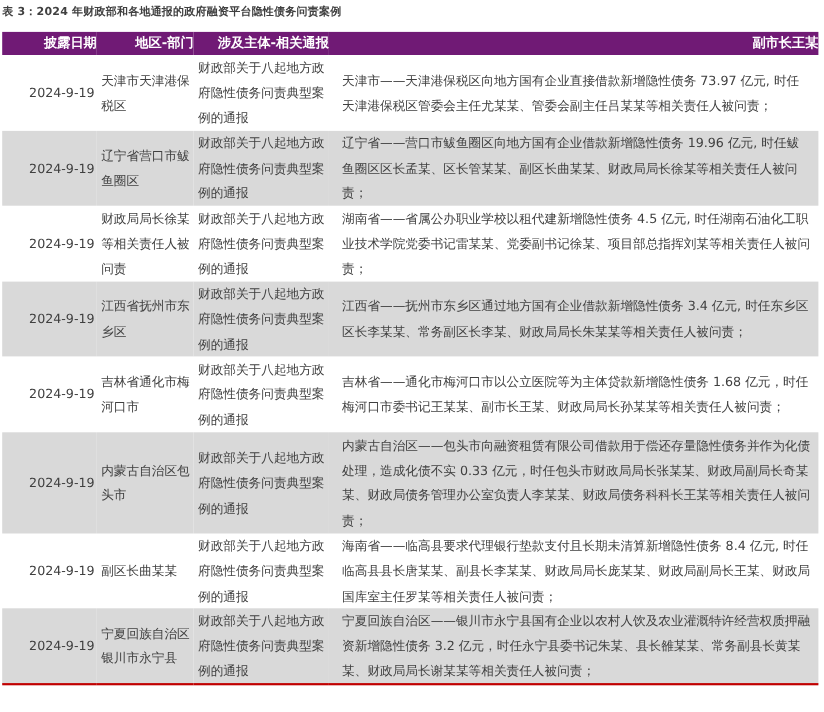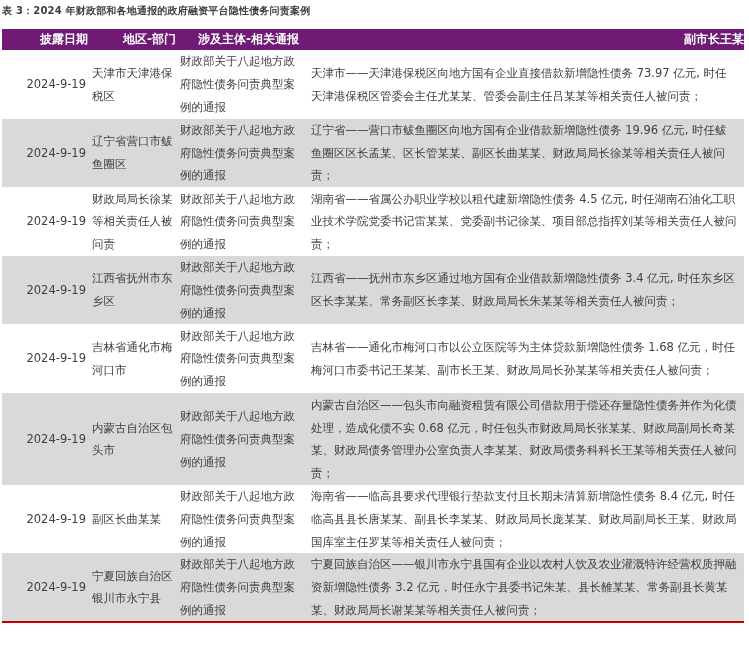--- a/index.html
+++ b/index.html
@@ -84,21 +84,21 @@
     <tr style="height:69px">
       <td class="date">2024-9-19</td>
       <td class="region">吉林省通化市梅河口市</td>
       <td class="notice">财政部关于八起地方政府隐性债务问责典型案例的通报</td>
       <td class="content">吉林省——通化市梅河口市以公立医院等为主体贷款新增隐性债务 1.68 亿元，时任梅河口市委书记王某某、副市长王某、财政局局长孙某某等相关责任人被问责；</td>
     </tr>
     <tr class="shade" style="height:92px">
       <td class="date">2024-9-19</td>
       <td class="region">内蒙古自治区包头市</td>
       <td class="notice">财政部关于八起地方政府隐性债务问责典型案例的通报</td>
-      <td class="content">内蒙古自治区——包头市向融资租赁有限公司借款用于偿还存量隐性债务并作为化债处理，造成化债不实 0.68 亿元，时任包头市财政局局长张某某、财政局副局长奇某某、财政局债务管理办公室负责人李某某、财政局债务科科长王某等相关责任人被问责；</td>
+      <td class="content">内蒙古自治区——包头市向融资租赁有限公司借款用于偿还存量隐性债务并作为化债处理，造成化债不实 0.33 亿元，时任包头市财政局局长张某某、财政局副局长奇某某、财政局债务管理办公室负责人李某某、财政局债务科科长王某等相关责任人被问责；</td>
     </tr>
     <tr style="height:68px">
       <td class="date">2024-9-19</td>
       <td class="region">副区长曲某某</td>
       <td class="notice">财政部关于八起地方政府隐性债务问责典型案例的通报</td>
       <td class="content">海南省——临高县要求代理银行垫款支付且长期未清算新增隐性债务 8.4 亿元, 时任临高县县长唐某某、副县长李某某、财政局局长庞某某、财政局副局长王某、财政局国库室主任罗某等相关责任人被问责；</td>
     </tr>
     <tr class="shade" style="height:69px">
       <td class="date">2024-9-19</td>
       <td class="region">宁夏回族自治区银川市永宁县</td>

